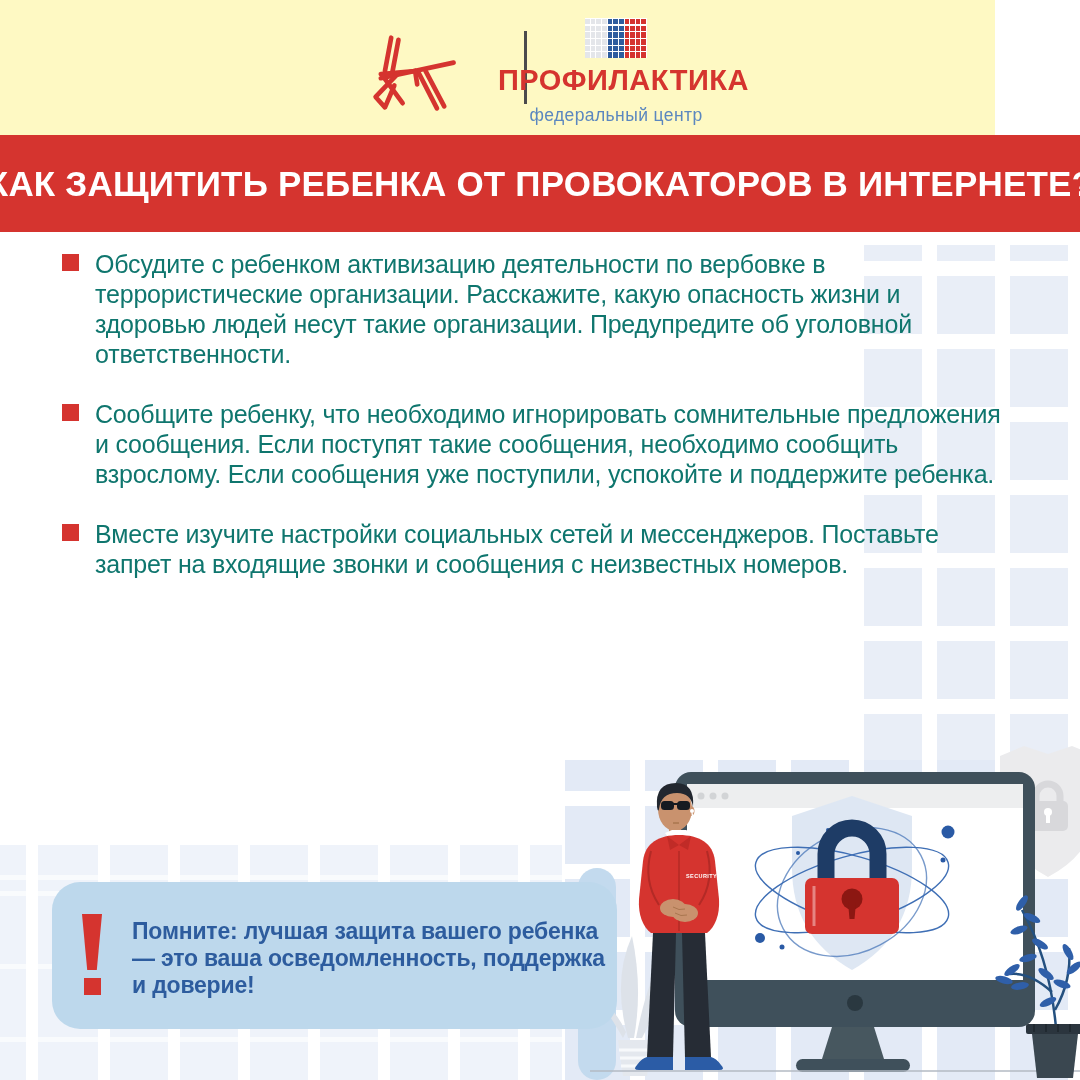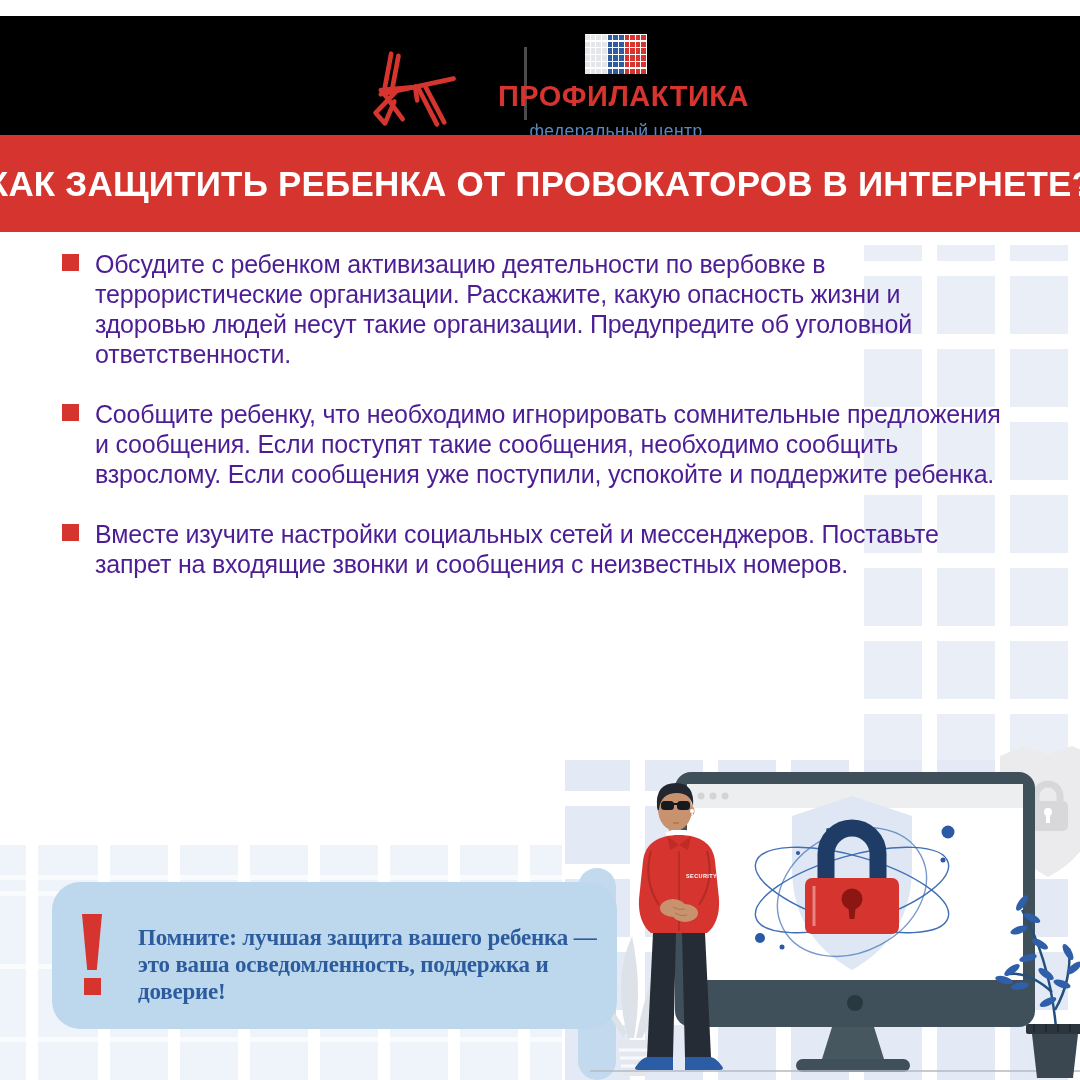--- a/index.html
+++ b/index.html
@@ -1,40 +1,40 @@
 <!DOCTYPE html>
 <html><head>
 <meta charset="utf-8">
 <style>
   html,body{margin:0;padding:0;}
   .poster{
     position:relative;width:1080px;height:1080px;background:#ffffff;overflow:hidden;
     font-family:"Liberation Sans",sans-serif;
   }
   
-  .header{position:absolute;left:0;top:16px;width:1080px;height:135px;background:#000000;}
+  .header{position:absolute;left:0;top:0;width:995px;height:135px;background:#fef9c3;}
   .chair-logo{position:absolute;left:360px;top:24px;width:104px;height:96px;}
   .hdr-divider{position:absolute;left:524px;top:31px;width:3px;height:73px;background:#4b4b4d;}
   .brand{position:absolute;left:498px;top:14px;width:236px;text-align:center;}
   .brand-grid{width:62px;height:40px;margin:4px auto 6px auto;
     background-image:
       repeating-linear-gradient(90deg, transparent 0 4.6px, #fff 4.6px 5.65px),
       repeating-linear-gradient(0deg, transparent 0 5.5px, #fff 5.5px 6.7px),
       linear-gradient(90deg,#e4e6ea 0 22px,#2e5c9e 22px 40px,#d5342f 40px 62px);
   }
   .brand-name{color:#d5342f;font-size:29px;font-weight:bold;letter-spacing:.5px;white-space:nowrap;}
   .brand-sub{color:#5b87bf;font-size:17.5px;letter-spacing:.4px;margin-top:8px;}
   
   .banner{position:absolute;left:0;top:135px;width:1080px;height:97px;background:#d5342f;
     display:flex;align-items:center;justify-content:center;}
   .banner h1{margin:0;color:#ffffff;font-size:35px;font-weight:bold;letter-spacing:.2px;white-space:nowrap;}
   
   .bullets{position:absolute;left:62px;top:249px;width:952px;margin:0;padding:0;list-style:none;z-index:4;}
   .bullets li{position:relative;padding-left:33px;margin-bottom:30px;font-size:25px;line-height:30px;
-    color:#4c1d95;letter-spacing:-0.2px;}
+    color:#0f766e;letter-spacing:-0.2px;}
   .bullet-sq{position:absolute;left:0;top:5px;width:17px;height:17px;background:#d5342f;}
   
   .pat-right{position:absolute;left:864px;top:245px;width:216px;height:520px;z-index:1;
     background-image:
       repeating-linear-gradient(0deg, transparent 0 58px, #fff 58px 73px),
       repeating-linear-gradient(90deg, #e9eef7 0 58px, transparent 58px 73px);
     background-position:0 7px;}
   .pat-bottom{position:absolute;left:0;top:845px;width:562px;height:235px;z-index:1;
     background-image:
       repeating-linear-gradient(0deg, rgba(255,255,255,.65) 0 5px, transparent 5px 73px),
@@ -46,22 +46,22 @@
       repeating-linear-gradient(90deg, #e3eaf6 0 58px, transparent 58px 73px);
     background-position:10px 3px;}
   
   .scene{position:absolute;left:560px;top:740px;width:520px;height:340px;z-index:3;}
   
   .note{position:absolute;left:52px;top:882px;width:565px;height:147px;background:#bdd8ec;
     border-radius:28px;z-index:6;}
   .excl-bar{position:absolute;left:30px;top:32px;width:20px;height:56px;background:#d5342f;
     clip-path:polygon(0 0,100% 0,74% 100%,26% 100%);}
   .excl-dot{position:absolute;left:32px;top:96px;width:17px;height:17px;background:#d5342f;}
-  .note-text{position:absolute;left:72px;top:28px;width:482px;margin:14px;color:#2d5c9e;
-    font-size:23px;font-weight:bold;line-height:27px;letter-spacing:-0.2px;font-family:Liberation Serif, serif;}
+  .note-text{position:absolute;left:72px;top:28px;width:482px;margin:8px;color:#2d5c9e;
+    font-size:23px;font-weight:bold;line-height:27px;letter-spacing:-0.2px;}
 </style>
 </head>
 <body>
 
 <div class="poster">
 
   <div class="header">
     <svg class="chair-logo" viewBox="0 0 100 90">
       <g fill="none" stroke="#d5342f" stroke-width="4.5" stroke-linecap="round" stroke-linejoin="round">
         <path d="M30,12 L24,44"></path>

